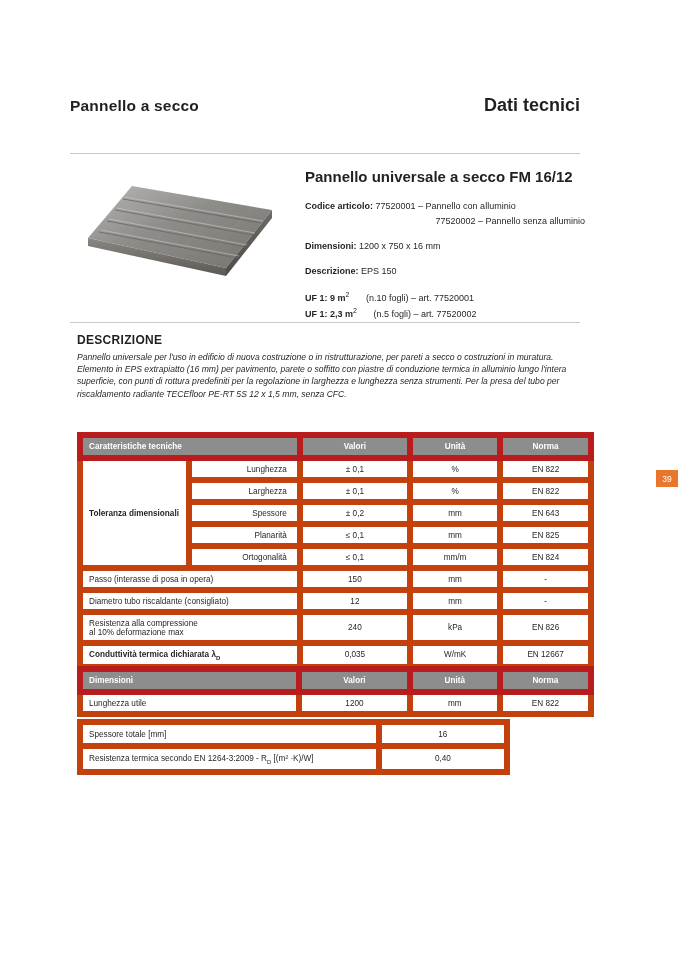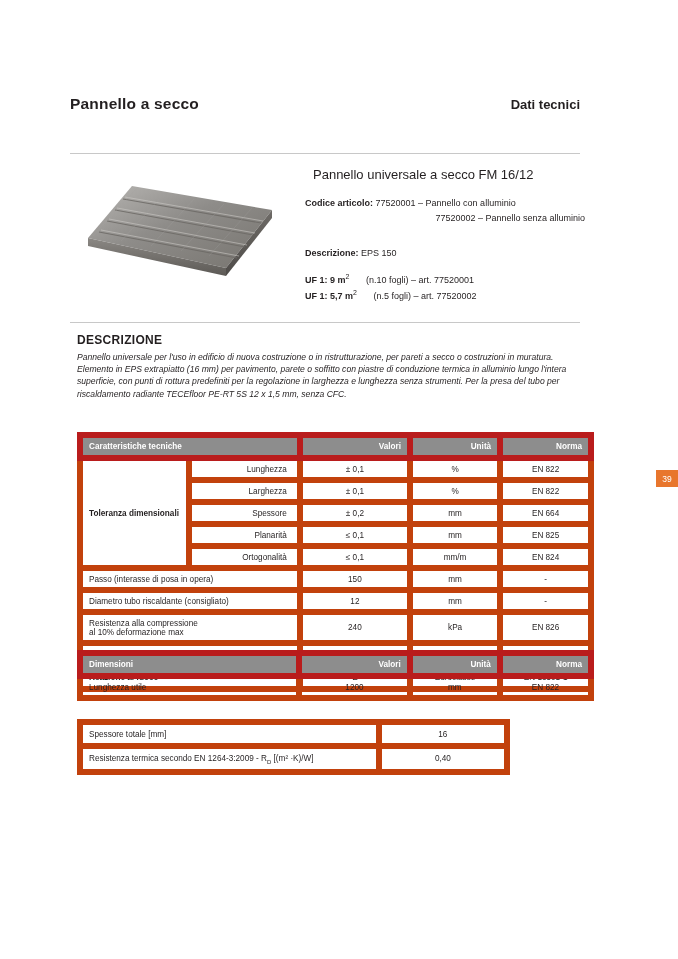--- a/index.html
+++ b/index.html
@@ -25,21 +25,21 @@
     display: flex;
     justify-content: space-between;
     align-items: baseline;
   }
   .header-title {
     font-size: 15.5px;
     font-weight: bold;
     letter-spacing: 0.2px;
   }
   .header-right {
-    font-size: 13px;
+    font-size: 18px;
     font-weight: bold;
   }
 
   .rule {
     position: absolute;
     left: 70px;
     width: 510px;
     height: 1px;
     background: #c8c8c8;
   }
@@ -60,24 +60,23 @@
   }
 
   .product-info {
     position: absolute;
     left: 305px; top: 166px;
     width: 280px;
     font-size: 9px;
     line-height: 1.45;
   }
   .product-name {
-    font-size: 13px;
-    font-weight: normal;
+    font-size: 15px;
+    font-weight: bold;
     margin-bottom: 12px;
-    margin-left: 8px;
   }
   .info-line { margin-bottom: 2px; }
   .info-line b { font-weight: bold; }
   .spacer-sm { height: 10px; }
   .code-second {
     padding-left: 77px;
     text-align: right;
   }
   .uf-line { margin-bottom: 1px; }
   .uf-gap { display: inline-block; width: 14px; }
@@ -103,33 +102,33 @@
   }
 
   
   table {
     border-collapse: collapse;
     font-size: 8.2px;
     width: 100%;
   }
   .tbl-wrap { position: absolute; left: 77px; width: 517px; }
   .t1 { top: 432px; }
-  .t2 { top: 650px; border-radius: 16px; }
+  .t2 { top: 666px; border-radius: 16px; }
   .t3 { top: 719px; }
 
   thead th {
     background: #8d8d8d;
     color: #ffffff;
     font-weight: bold;
     font-size: 8.2px;
     text-align: left;
     padding: 4px 6px;
     border: 6px solid #b91c1c;
   }
-  thead th.c { text-align: right; }
+  thead th.c { text-align: center; }
   tbody td {
     border: 6px solid #c2410c;
     padding: 3.5px 6px;
     vertical-align: middle;
   }
   td.c { text-align: center; }
   td.b { font-weight: bold; }
   td.sub { text-align: right; padding-right: 10px; }
   .small-note { font-weight: normal; }
 
@@ -211,36 +210,40 @@
   <div class="product-info">
     <div class="product-name">Pannello universale a secco FM 16/12</div>
 
     <div class="info-line">
       <b>Codice articolo:</b>
       <span>77520001 – Pannello con alluminio</span>
     </div>
     <div class="info-line code-second">77520002 – Pannello senza alluminio</div>
 
     <div class="spacer-sm"></div>
+    <div class="info-line">
+      <b>Dimensioni:</b>
+      <span>1200 x 750 x 16 mm</span>
+    </div>
 
     <div class="spacer-sm"></div>
     <div class="info-line">
       <b>Descrizione:</b>
       <span>EPS 150</span>
     </div>
 
     <div class="spacer-sm"></div>
     <div class="uf-line">
       <b>UF 1:</b>
       <b>9 m</b><sup>2</sup>
       <span class="uf-gap"></span><span>(n.10 fogli) – art. 77520001</span>
     </div>
     <div class="uf-line">
       <b>UF 1:</b>
-      <b>5,7 m</b><sup>2</sup>
+      <b>2,3 m</b><sup>2</sup>
       <span class="uf-gap"></span><span>(n.5 fogli)  – art. 77520002</span>
     </div>
   </div>
 
   <div class="desc-wrap">
     <div class="desc-title">DESCRIZIONE</div>
     <div class="desc-body">Pannello universale per l'uso in edificio di nuova costruzione o in ristrutturazione, per pareti a secco o costruzioni in muratura. Elemento in EPS extrapiatto (16 mm) per pavimento, parete o soffitto con piastre di conduzione termica in alluminio lungo l'intera superficie, con punti di rottura predefiniti per la regolazione in larghezza e lunghezza senza strumenti. Per la presa del tubo per riscaldamento radiante TECEfloor PE-RT 5S 12 x 1,5 mm, senza CFC.</div>
   </div>
 
   <div class="tbl-wrap t1">
@@ -271,21 +274,21 @@
         <tr>
           <td class="sub">Larghezza</td>
           <td class="c">± 0,1</td>
           <td class="c">%</td>
           <td class="c">EN 822</td>
         </tr>
         <tr>
           <td class="sub">Spessore</td>
           <td class="c">± 0,2</td>
           <td class="c">mm</td>
-          <td class="c">EN 664</td>
+          <td class="c">EN 643</td>
         </tr>
         <tr>
           <td class="sub">Planarità</td>
           <td class="c">≤ 0,1</td>
           <td class="c">mm</td>
           <td class="c">EN 825</td>
         </tr>
         <tr>
           <td class="sub">Ortogonalità</td>
           <td class="c">≤ 0,1</td>

